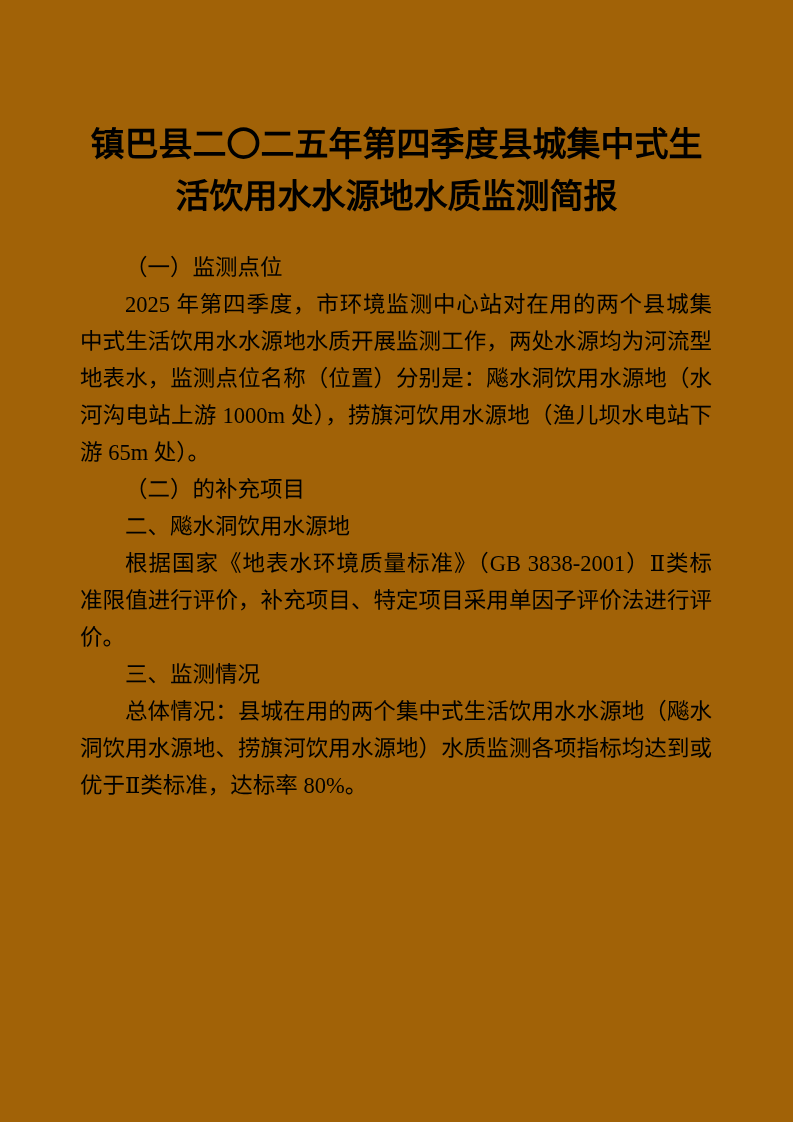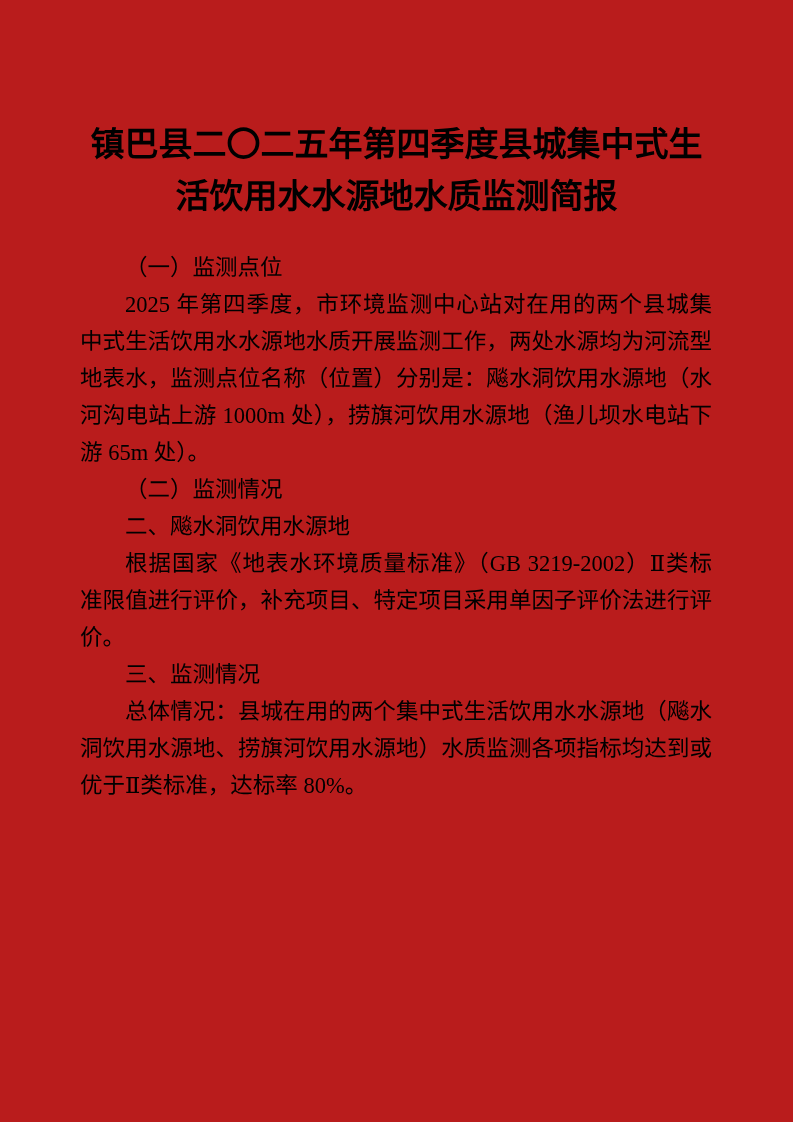--- a/index.html
+++ b/index.html
@@ -5,21 +5,21 @@
   html, body {
     margin: 0;
     padding: 0;
     background: #ffffff;
   }
   .page {
     position: relative;
     width: 793px;
     height: 1122px;
     margin: 0 auto;
-    background: #b91c1c;
+    background: #a16207;
     color: #000000;
     overflow: hidden;
   }
   .doc-title {
     font-family: "Liberation Sans", "DejaVu Sans", sans-serif;
     font-weight: bold;
     font-size: 34px;
     line-height: 52px;
     text-align: center;
     width: 616px;
@@ -45,19 +45,19 @@
   }
 </style>
 </head>
 <body>
 
 <div class="page">
   <h1 class="doc-title">镇巴县二〇二五年第四季度县城集中式生活饮用水水源地水质监测简报</h1>
   <div class="doc-body">
       <p class="para">（一）监测点位</p>
       <p class="para">2025 年第四季度，市环境监测中心站对在用的两个县城集中式生活饮用水水源地水质开展监测工作，两处水源均为河流型地表水，监测点位名称（位置）分别是：飚水洞饮用水源地（水河沟电站上游 1000m 处），捞旗河饮用水源地（渔儿坝水电站下游 65m 处）。</p>
-      <p class="para">（二）监测情况</p>
+      <p class="para">（二）的补充项目</p>
       <p class="para">二、飚水洞饮用水源地</p>
-      <p class="para">根据国家《地表水环境质量标准》（GB 3219-2002）Ⅱ类标准限值进行评价，补充项目、特定项目采用单因子评价法进行评价。</p>
+      <p class="para">根据国家《地表水环境质量标准》（GB 3838-2001）Ⅱ类标准限值进行评价，补充项目、特定项目采用单因子评价法进行评价。</p>
       <p class="para">三、监测情况</p>
       <p class="para">总体情况：县城在用的两个集中式生活饮用水水源地（飚水洞饮用水源地、捞旗河饮用水源地）水质监测各项指标均达到或优于Ⅱ类标准，达标率 80%。</p>
     </div>
 </div>
 
 </body></html>

